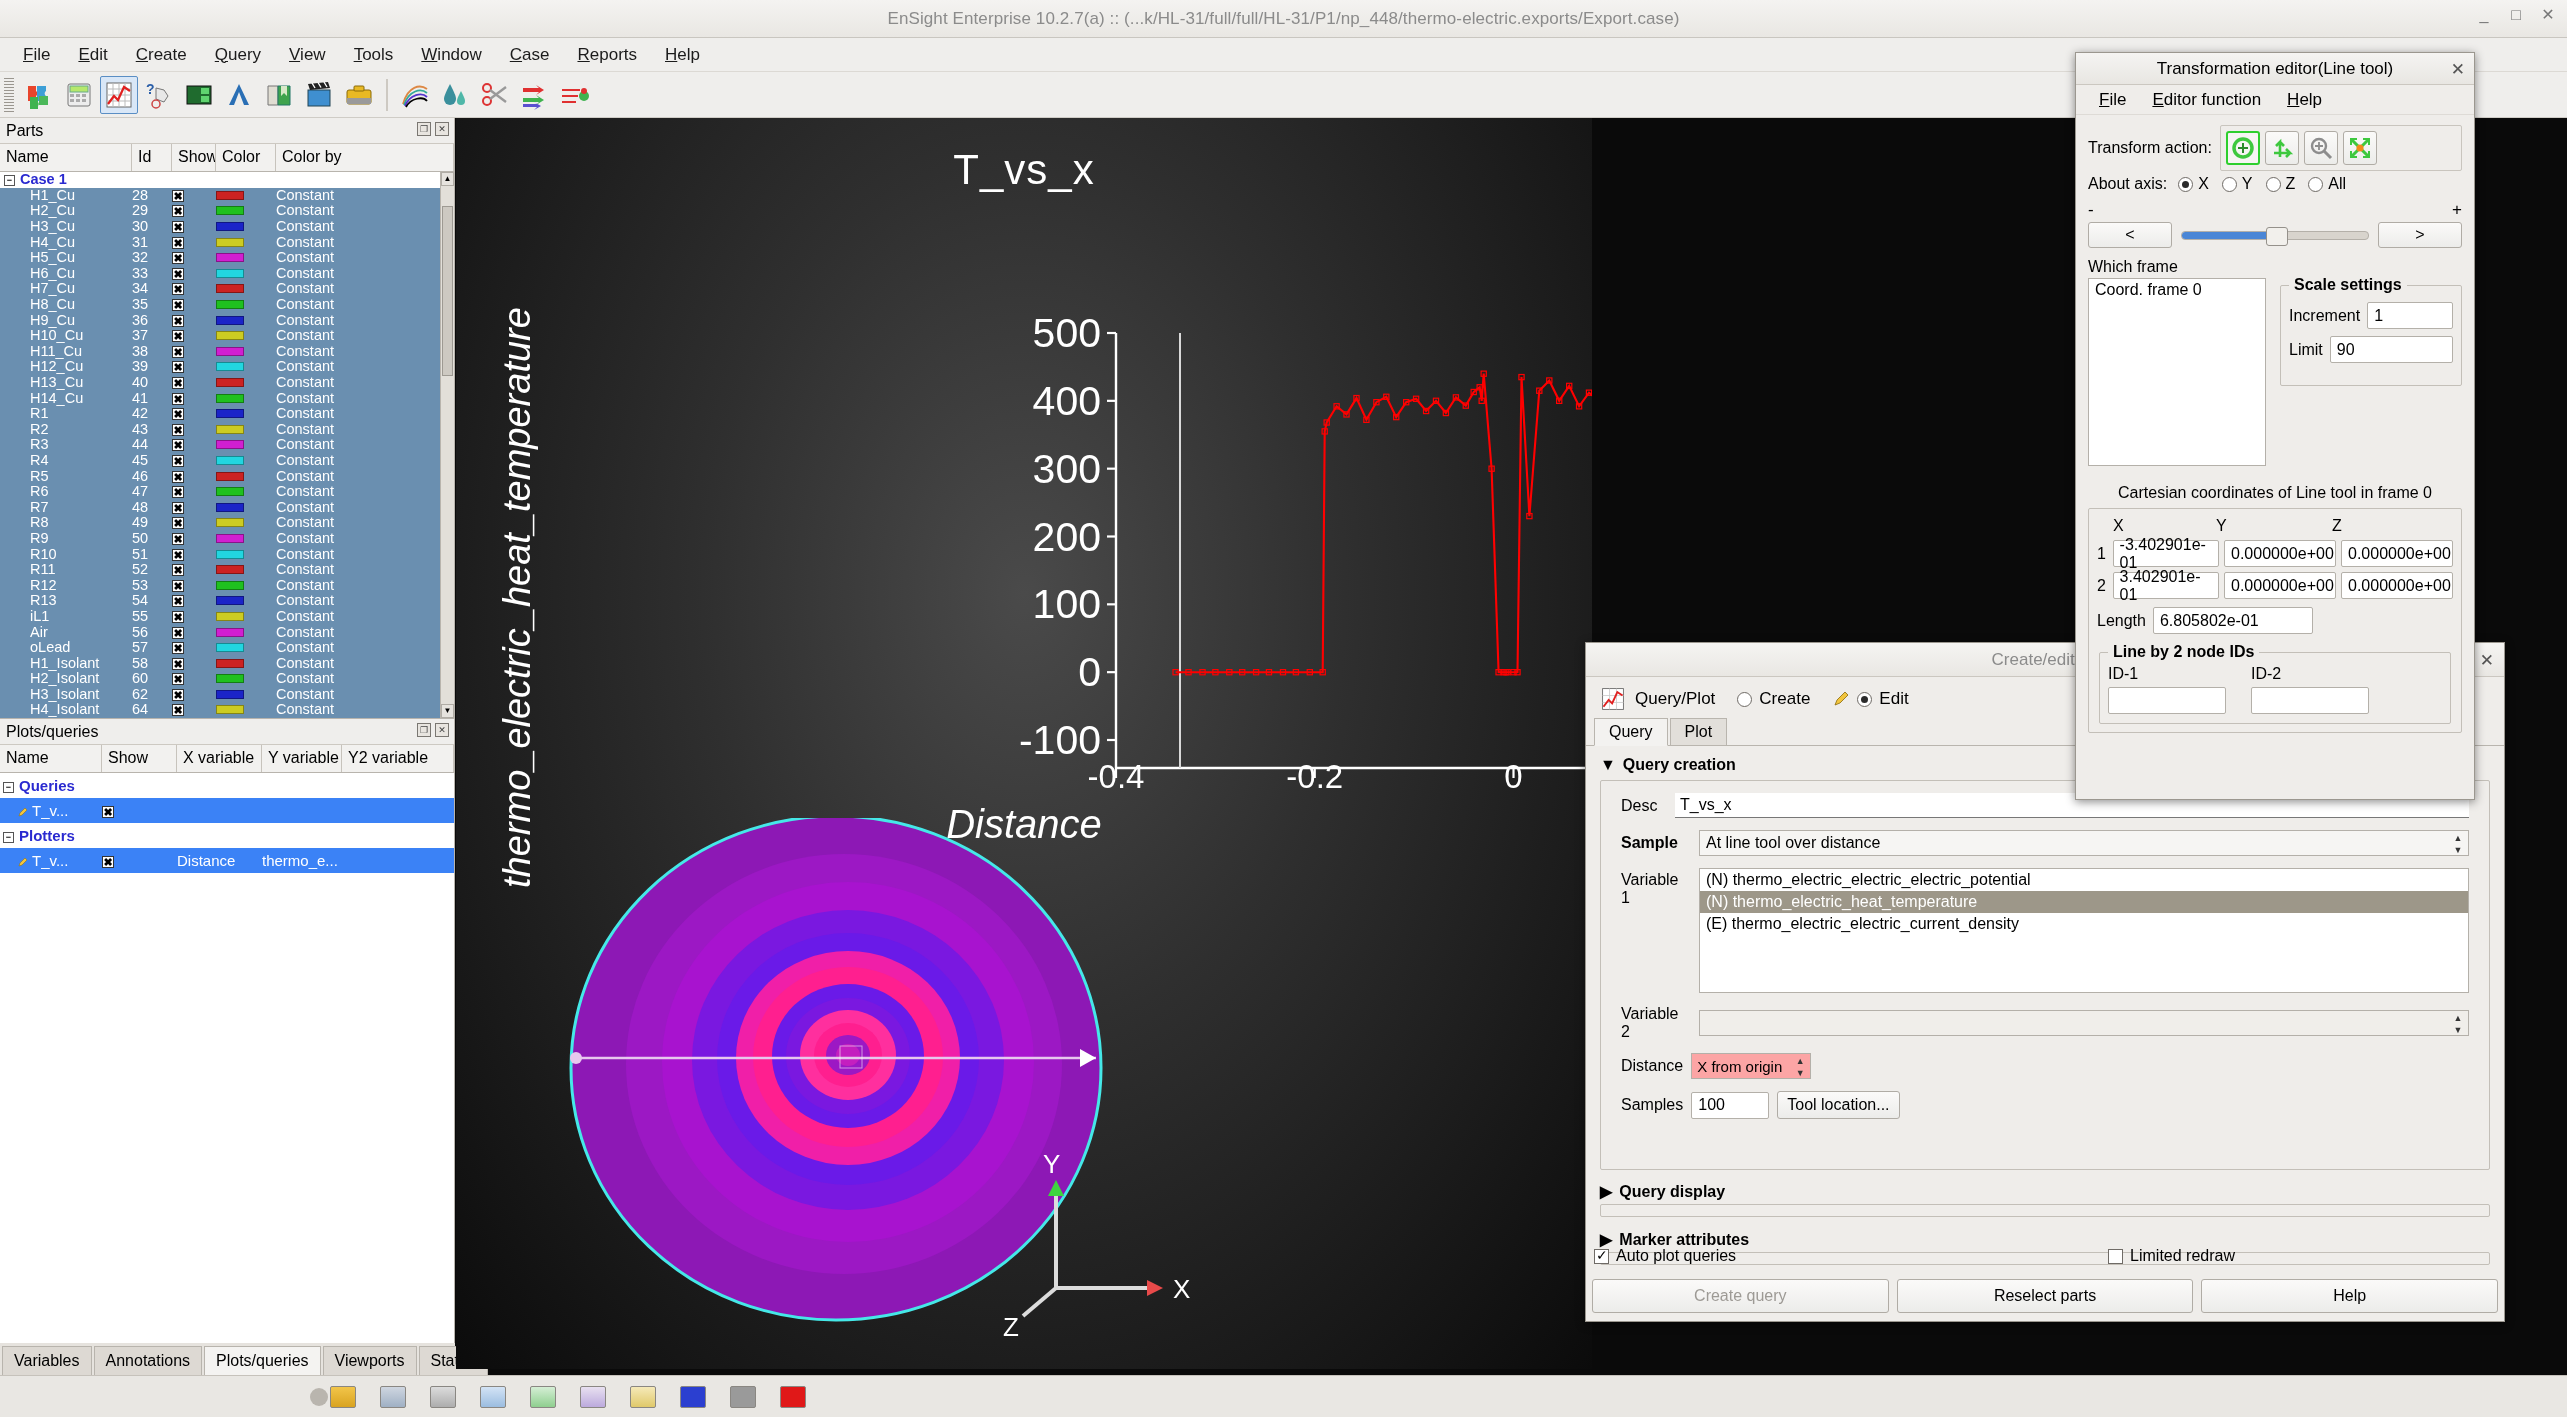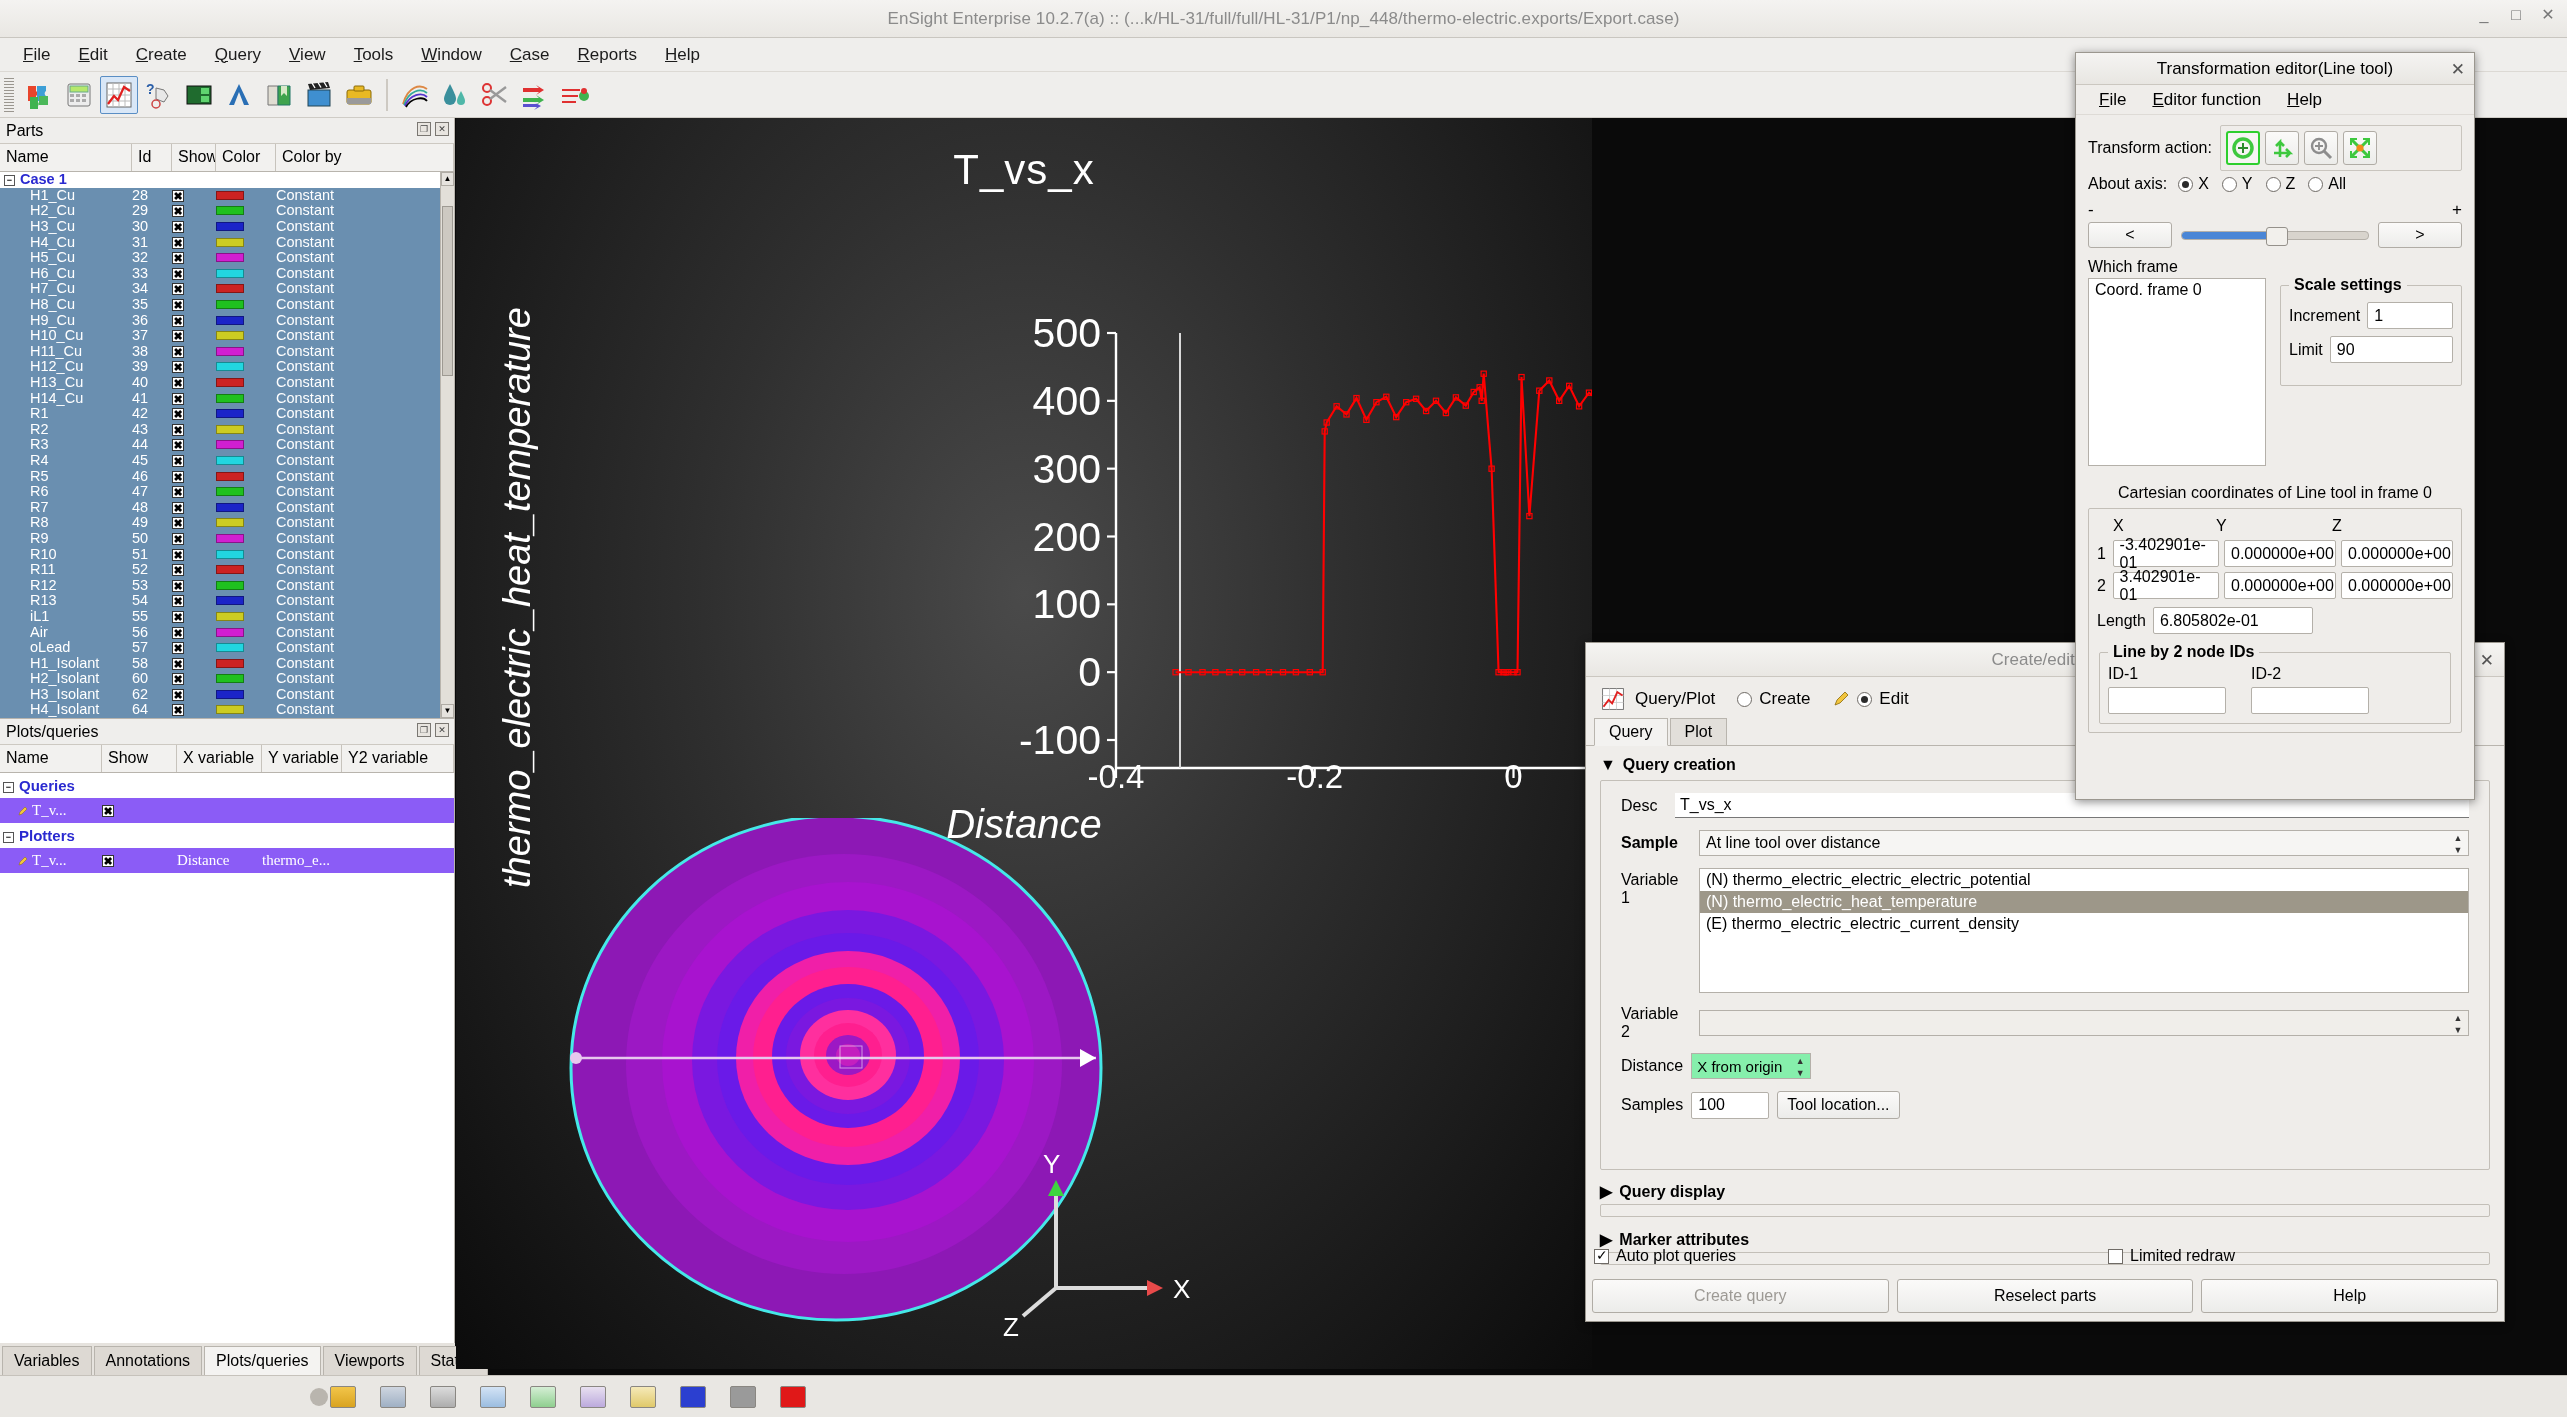--- a/index.html
+++ b/index.html
@@ -94,21 +94,21 @@
              border:1px solid #b0aca5; font-size:8px; text-align:center; line-height:12px; }
 
   .panel-plots {
     position:absolute; left:0; top:718px; width:455px; height:625px;
     background:#ece9e4; border-right:1px solid #b8b4ad; border-top:1px solid #b8b4ad;
     display:flex; flex-direction:column;
   }
   .pq-cols > div { border-right:1px solid #c7c3bc; padding:4px 6px; font-size:16px;}
   .pqrow { display:flex; height:25px; align-items:center; font-size:15px; color:#fff; }
   .pqrow.hdr { color:#2a2ad0; background:#fff; font-weight:bold; }
-  .pqrow.sel { background:#8b5cf6;font-family:Liberation Serif, serif; }
+  .pqrow.sel { background:#3b82f6; }
   .pq-name { width:102px; padding-left:4px; white-space:nowrap; }
   .pq-show { width:75px; }
   .pq-x { width:85px; }
   .pq-y { width:80px; }
   .pq-y2 { flex:1; }
 
   
   .bottomtabs {
     position:absolute; left:0; top:1343px; width:455px; height:32px;
     background:#e6e3de; display:flex; align-items:flex-end; padding-left:2px;
@@ -960,21 +960,21 @@
             <span style="font-size:16px;padding-left:6px;"></span>
             <span class="spin">
                 <span>▲</span>
                 <span>▼</span>
               </span>
           </div>
         </div>
 
         <div style="display:flex;align-items:center;gap:8px;margin-top:12px;">
           <span style="font-size:16px;">Distance</span>
-          <div style="position:relative;border:1px solid #b4b0a9;background:#86efac;height:26px;width:120px;display:flex;align-items:center;padding:0 18px 0 5px;">
+          <div style="position:relative;border:1px solid #b4b0a9;background:#fca5a5;height:26px;width:120px;display:flex;align-items:center;padding:0 18px 0 5px;">
             <span style="font-size:15px;white-space:nowrap;">X from origin</span>
             <span class="spin">
                 <span>▲</span>
                 <span>▼</span>
               </span>
           </div>
         </div>
 
         <div style="display:flex;align-items:center;gap:8px;margin-top:12px;">
           <span style="font-size:16px;">Samples</span>

